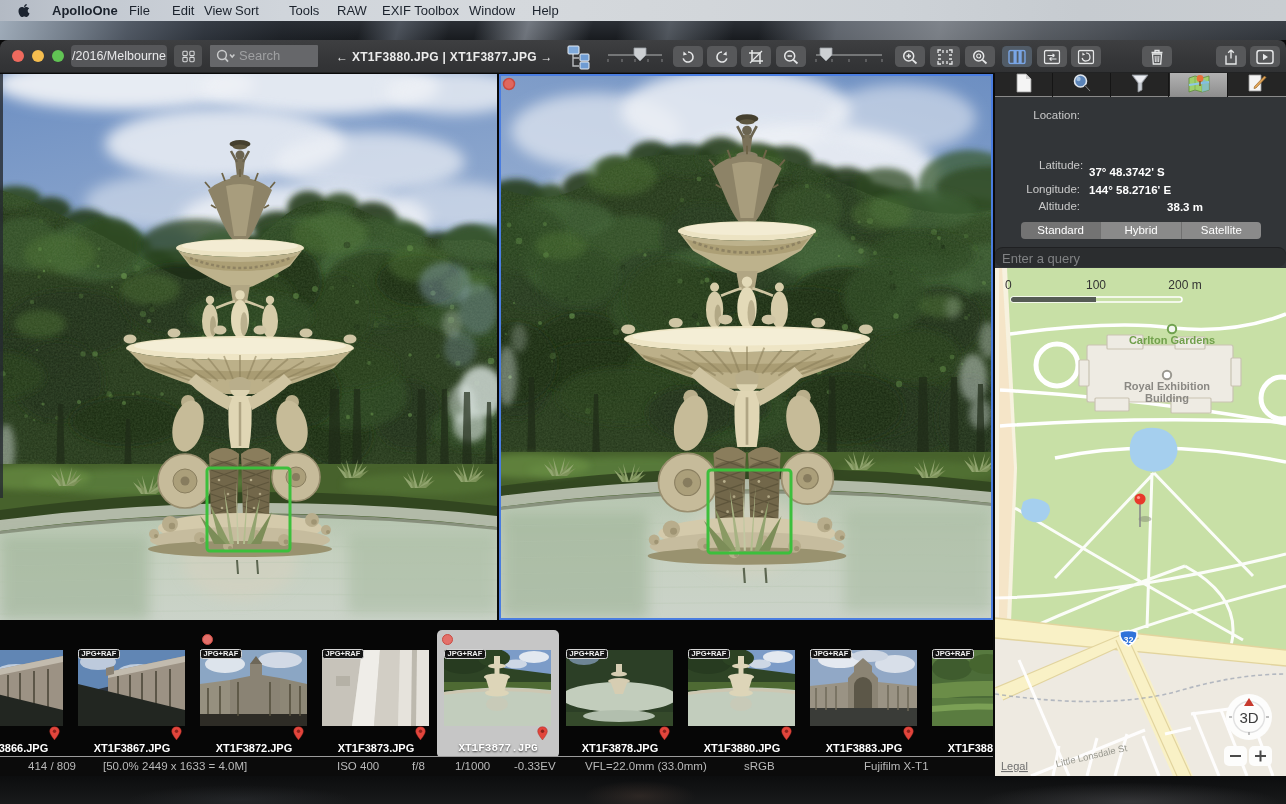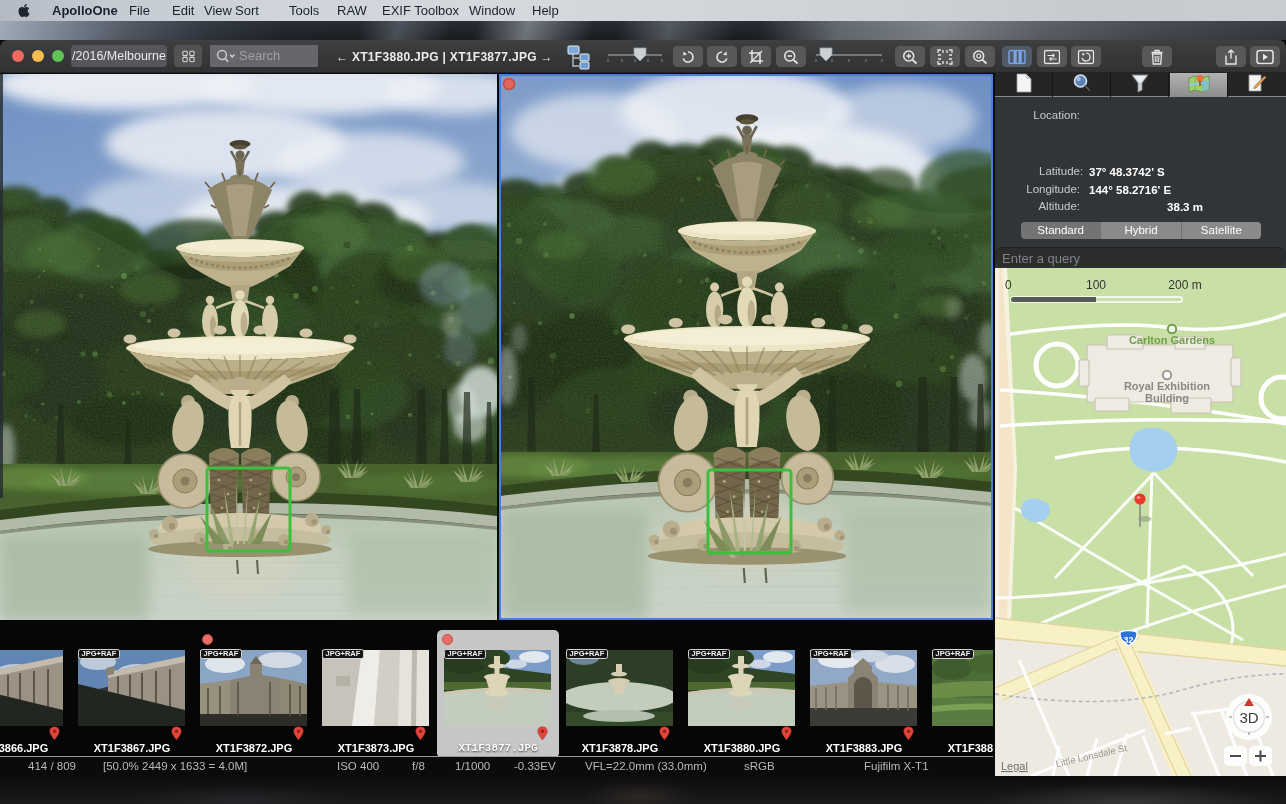--- a/index.html
+++ b/index.html
@@ -1295,21 +1295,21 @@
         </div>
         <div class="tab" style="left:233px;width:59px;">
           <div style="position:absolute;left:50%;top:50%;transform:translate(-50%,-50%);"><svg width="20" height="20" viewBox="0 0 20 20">
               <path d="M2 2 L 14 2 L 14 18 L 2 18 Z" fill="#f4f4f4" stroke="#9a9a9a" stroke-width="0.8"></path>
               <path d="M17.5 3 L 19 4.5 L 9 15 L 7 15.5 L 7.5 13.5 Z" fill="#e2a55a" stroke="#9a6a2a" stroke-width="0.7"></path>
             </svg></div>
         </div>
       </div>
     <div id="info">
       <div class="ilabel" style="top:11px;">Location:</div>
-      <div class="ilabel" style="top:67px;padding-left:44px;">Latitude:</div>
+      <div class="ilabel" style="top:61px;padding-left:44px;">Latitude:</div>
       <div class="ival" style="top:67px;">37° 48.3742' S</div>
       <div class="ilabel" style="top:85px;">Longitude:</div>
       <div class="ival" style="top:85px;">144° 58.2716' E</div>
       <div class="ilabel" style="top:102px;">Altitude:</div>
       <div class="ival" style="top:102px;text-align:center;">38.3 m</div>
       <div id="seg">
           <div class="on">Standard</div>
           <div>Hybrid</div>
           <div>Satellite</div>
         </div>

